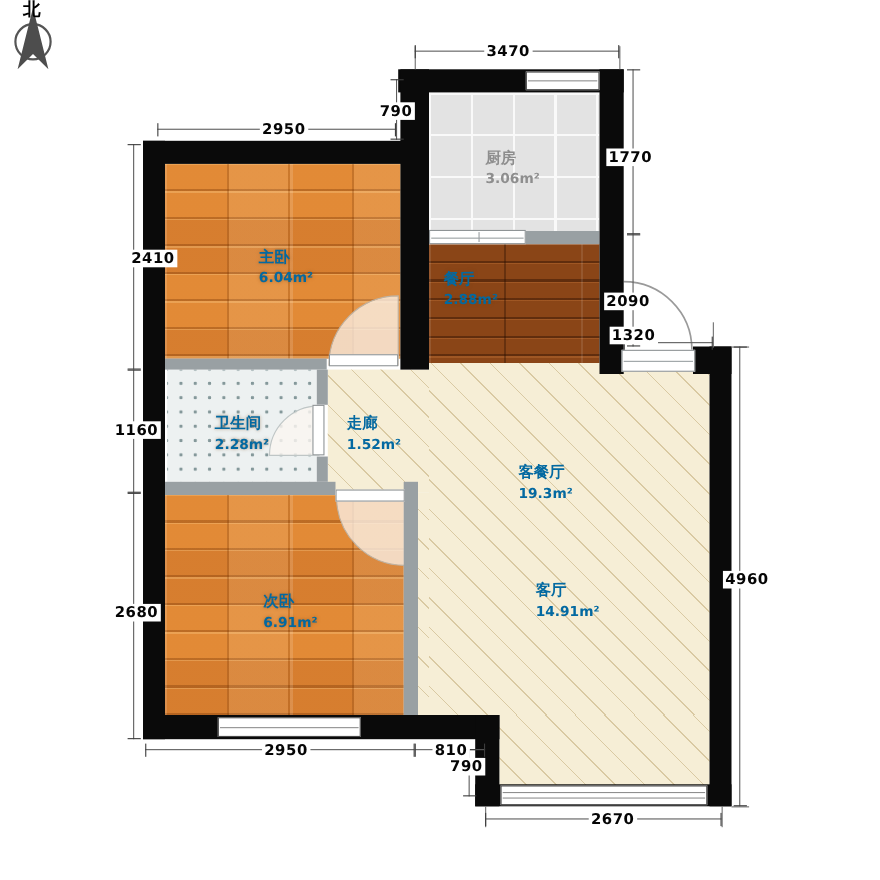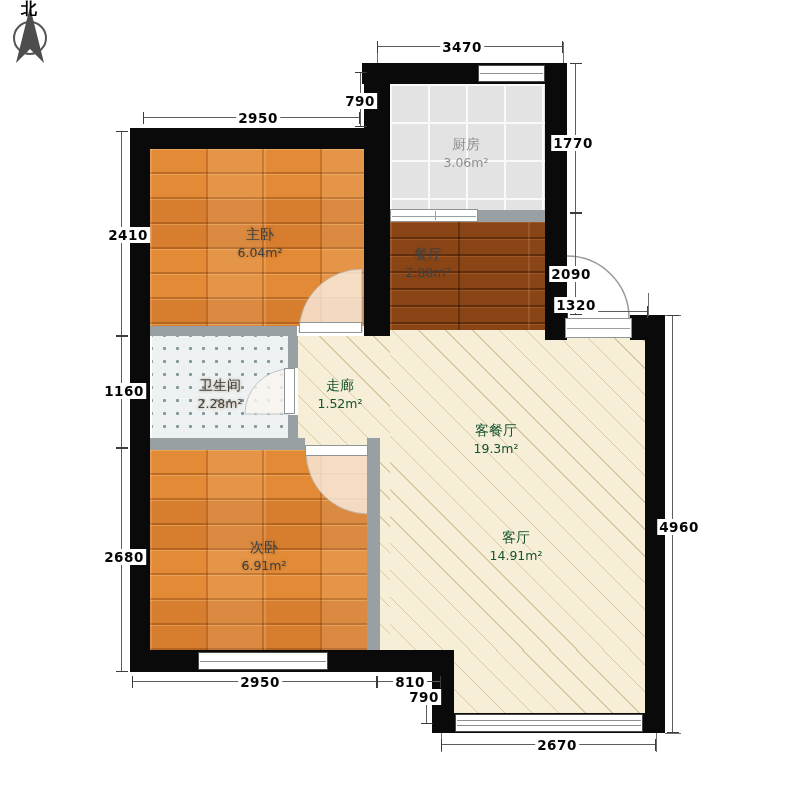--- a/index.html
+++ b/index.html
@@ -50,26 +50,26 @@
   
   .win{position:absolute;background:#ffffff;border:1px solid #4a4a4a;z-index:14;box-sizing:border-box;}
   .wline{position:absolute;left:1px;right:1px;height:1px;background:#8f8f8f;}
   .leaf{position:absolute;background:#ffffff;border:1px solid #8f9496;z-index:16;box-sizing:border-box;}
   .seam-h{position:absolute;left:1px;right:1px;top:50%;height:1px;background:#9aa0a2;}
   .seam-v{position:absolute;top:1px;bottom:1px;width:1px;background:#9aa0a2;}
   .swing-svg{position:absolute;left:0;top:0;z-index:8;pointer-events:none;}
 
   
   .room-label{position:absolute;z-index:18;transform:translate(-50%,-50%);
-    text-align:center;line-height:1.45;white-space:nowrap;}
+    text-align:left;line-height:1.45;white-space:nowrap;font-weight:bold;}
   .room-label .rname{display:block;font-size:14px;}
   .room-label .area{display:block;font-size:12.5px;}
-  .room-label.light{color:#404040;text-shadow:0 0 3px rgba(120,70,20,.55);}
+  .room-label.light{color:#0369a1;text-shadow:0 0 3px rgba(120,70,20,.55);}
   .room-label.gray{color:#8e8e8e;}
-  .room-label.olive{color:#14532d;}
+  .room-label.olive{color:#0369a1;}
 
   
   .dline{position:absolute;background:#5d5d5d;z-index:26;}
   .dline.h{height:1px;}
   .dline.v{width:1px;}
   .dline::before,.dline::after{content:"";position:absolute;background:#3c3c3c;}
   .dline.h::before{left:0;top:-5.5px;width:1px;height:12px;}
   .dline.h::after{right:0;top:-5.5px;width:1px;height:12px;}
   .dline.v::before{top:0;left:-5.5px;width:12px;height:1px;}
   .dline.v::after{bottom:0;left:-5.5px;width:12px;height:1px;}
@@ -183,21 +183,21 @@
   <div class="ext" style="left:563px;top:42px;width:1px;height:21px"></div>
   <span class="dim" style="left:462px;top:47px">3470</span>
 
   <div class="dline v" style="left:360px;top:72px;height:55px"></div>
   <span class="dim" style="left:360px;top:101px">790</span>
 
   <div class="dline h" style="left:143px;top:117px;width:217px"></div>
   <span class="dim" style="left:258px;top:118px">2950</span>
 
   <div class="dline v" style="left:121px;top:131px;height:205px"></div>
-  <span class="dim" style="left:128px;top:235px">2410</span>
+  <span class="dim" style="left:139px;top:235px">2410</span>
 
   <div class="dline v" style="left:121px;top:336px;height:112px"></div>
   <span class="dim" style="left:124px;top:391px">1160</span>
 
   <div class="dline v" style="left:121px;top:448px;height:224px"></div>
   <span class="dim" style="left:124px;top:557px">2680</span>
 
   <div class="dline v" style="left:575px;top:63px;height:150px"></div>
   <span class="dim" style="left:573px;top:143px">1770</span>
 

